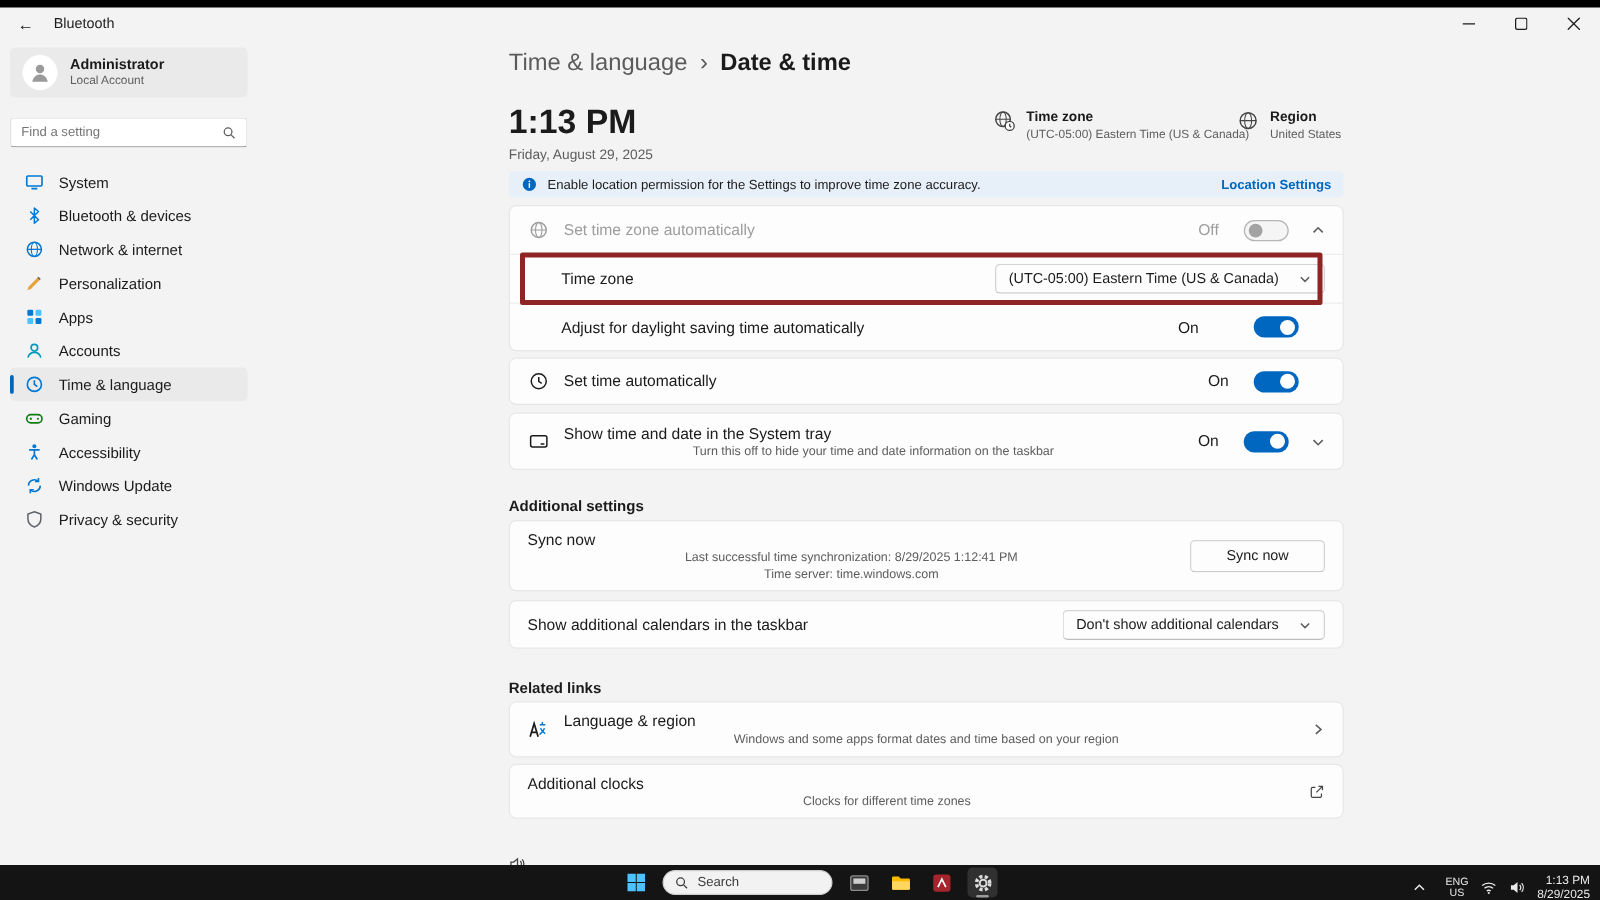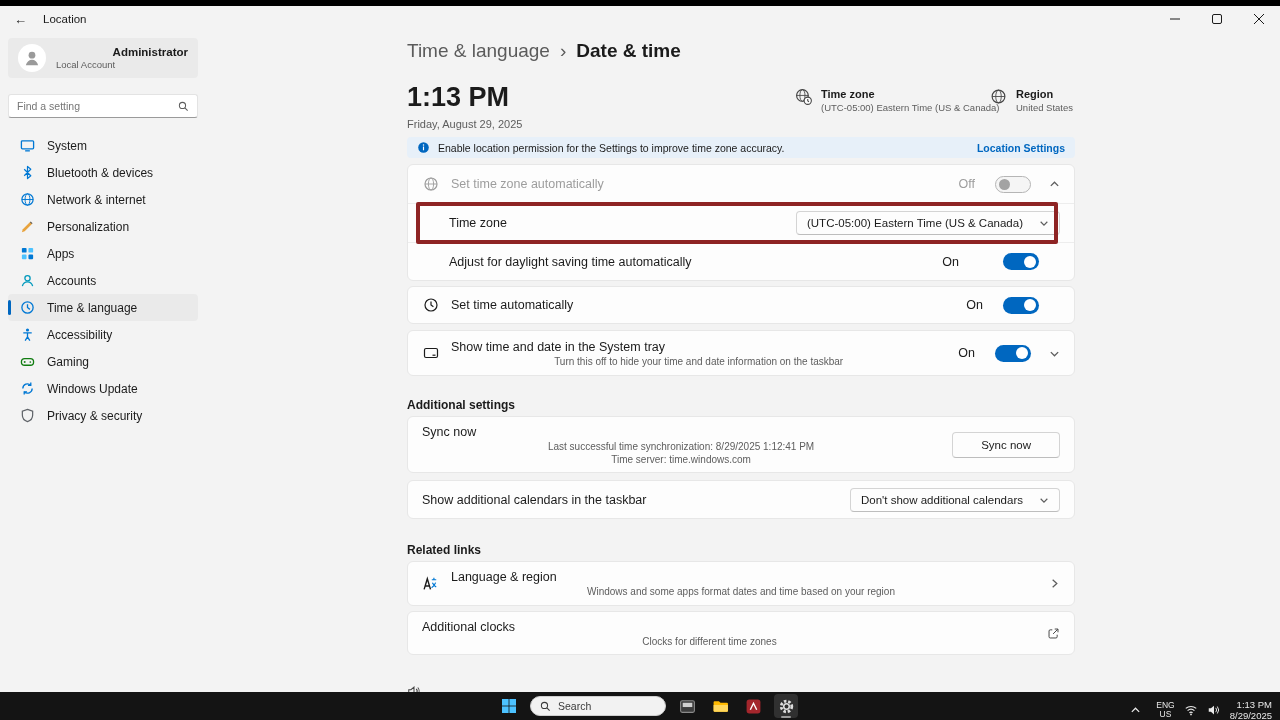--- a/index.html
+++ b/index.html
@@ -17,21 +17,21 @@
 
   
   .app { position:absolute; top:32px; left:0; width:1280px; height:660px; background:#f3f3f3; }
 
   
   .sidebar { position:absolute; left:0; top:0; width:205px; height:100%; }
   .profile { position:absolute; left:8px; top:6px; width:190px; height:40px; background:#eaeaea;
              border-radius:4px; display:flex; align-items:center; padding:0 10px; gap:10px; }
   .avatar { width:28px; height:28px; border-radius:50%; background:#fff; display:flex;
             align-items:center; justify-content:center; }
-  .profile-name { font-size:11.5px; font-weight:bold; color:#1b1b1b;text-align:right; }
+  .profile-name { font-size:11.5px; font-weight:bold; color:#1b1b1b; }
   .profile-type { font-size:9.5px; color:#5d5d5d; margin-top:1px; }
   .search-wrap { position:absolute; left:8px; top:62px; width:190px; height:24px; background:#fff;
                  border:1px solid #e3e3e3; border-bottom:1px solid #9a9a9a; border-radius:3px;
                  display:flex; align-items:center; padding:0 8px; }
   .search-input { flex:1; border:none; outline:none; font-size:10.5px; color:#1b1b1b;
                   font-family:"Liberation Sans", sans-serif; background:transparent; }
   .search-input::placeholder { color:#767676; }
   .nav { position:absolute; left:8px; top:100px; width:190px; }
   .nav-item { position:relative; height:27px; display:flex; align-items:center; gap:12px;
               padding-left:12px; border-radius:4px; font-size:12px; color:#1b1b1b; cursor:pointer; }
@@ -107,21 +107,21 @@
   .tb-lang { font-size:8.5px; color:#e9e9e9; text-align:center; line-height:9px; }
   .tb-clock { font-size:9.5px; color:#e9e9e9; text-align:right; line-height:11px; }
 </style>
 </head>
 <body>
 
 <div class="screen">
 
   <div class="titlebar">
     <span class="back-btn">←</span>
-    <span class="tb-title">Location</span>
+    <span class="tb-title">Bluetooth</span>
     <div class="win-controls">
       <div class="win-btn">
         <svg width="10" height="10">
             <path d="M0 5h10" stroke="#1b1b1b" stroke-width="1"></path>
           </svg>
       </div>
       <div class="win-btn">
         <svg width="10" height="10">
             <rect x="0.5" y="0.5" width="9" height="9" rx="1.5" fill="none" stroke="#1b1b1b" stroke-width="1"></rect>
           </svg>
@@ -222,35 +222,35 @@
               <svg width="15" height="15" viewBox="0 0 16 16">
                 <circle cx="8" cy="8" r="6" fill="none" stroke="#0078d4" stroke-width="1.4"></circle>
                 <path d="M8 4.5V8l2.5 2" stroke="#0078d4" stroke-width="1.4" fill="none"></path>
               </svg>
             </span>
           <span class="nav-label">Time &amp; language</span>
         </div>
         <div class="nav-item">
           <span class="nav-icon">
               <svg width="15" height="15" viewBox="0 0 16 16">
-                <circle cx="8" cy="3.2" r="1.7" fill="#0078d4"></circle>
-                <path d="M3.5 6.3h9M8 6.3v4.2l-2.5 4M8 10.5l2.5 4" stroke="#0078d4" stroke-width="1.4" fill="none"></path>
-              </svg>
-            </span>
-          <span class="nav-label">Accessibility</span>
-        </div>
-        <div class="nav-item">
-          <span class="nav-icon">
-              <svg width="15" height="15" viewBox="0 0 16 16">
                 <rect x="1.5" y="5" width="13" height="7" rx="3.5" fill="none" stroke="#107c10" stroke-width="1.4"></rect>
                 <path d="M5 7.5v2M4 8.5h2" stroke="#107c10" stroke-width="1"></path>
                 <circle cx="11" cy="8.5" r="0.9" fill="#107c10"></circle>
               </svg>
             </span>
           <span class="nav-label">Gaming</span>
+        </div>
+        <div class="nav-item">
+          <span class="nav-icon">
+              <svg width="15" height="15" viewBox="0 0 16 16">
+                <circle cx="8" cy="3.2" r="1.7" fill="#0078d4"></circle>
+                <path d="M3.5 6.3h9M8 6.3v4.2l-2.5 4M8 10.5l2.5 4" stroke="#0078d4" stroke-width="1.4" fill="none"></path>
+              </svg>
+            </span>
+          <span class="nav-label">Accessibility</span>
         </div>
         <div class="nav-item">
           <span class="nav-icon">
               <svg width="15" height="15" viewBox="0 0 16 16">
                 <path d="M3 8a5 5 0 0 1 8.5-3.5M13 8a5 5 0 0 1-8.5 3.5" fill="none" stroke="#0078d4" stroke-width="1.4"></path>
                 <path d="M11.5 1.5v3h-3M4.5 14.5v-3h3" fill="none" stroke="#0078d4" stroke-width="1.4"></path>
               </svg>
             </span>
           <span class="nav-label">Windows Update</span>
         </div>

